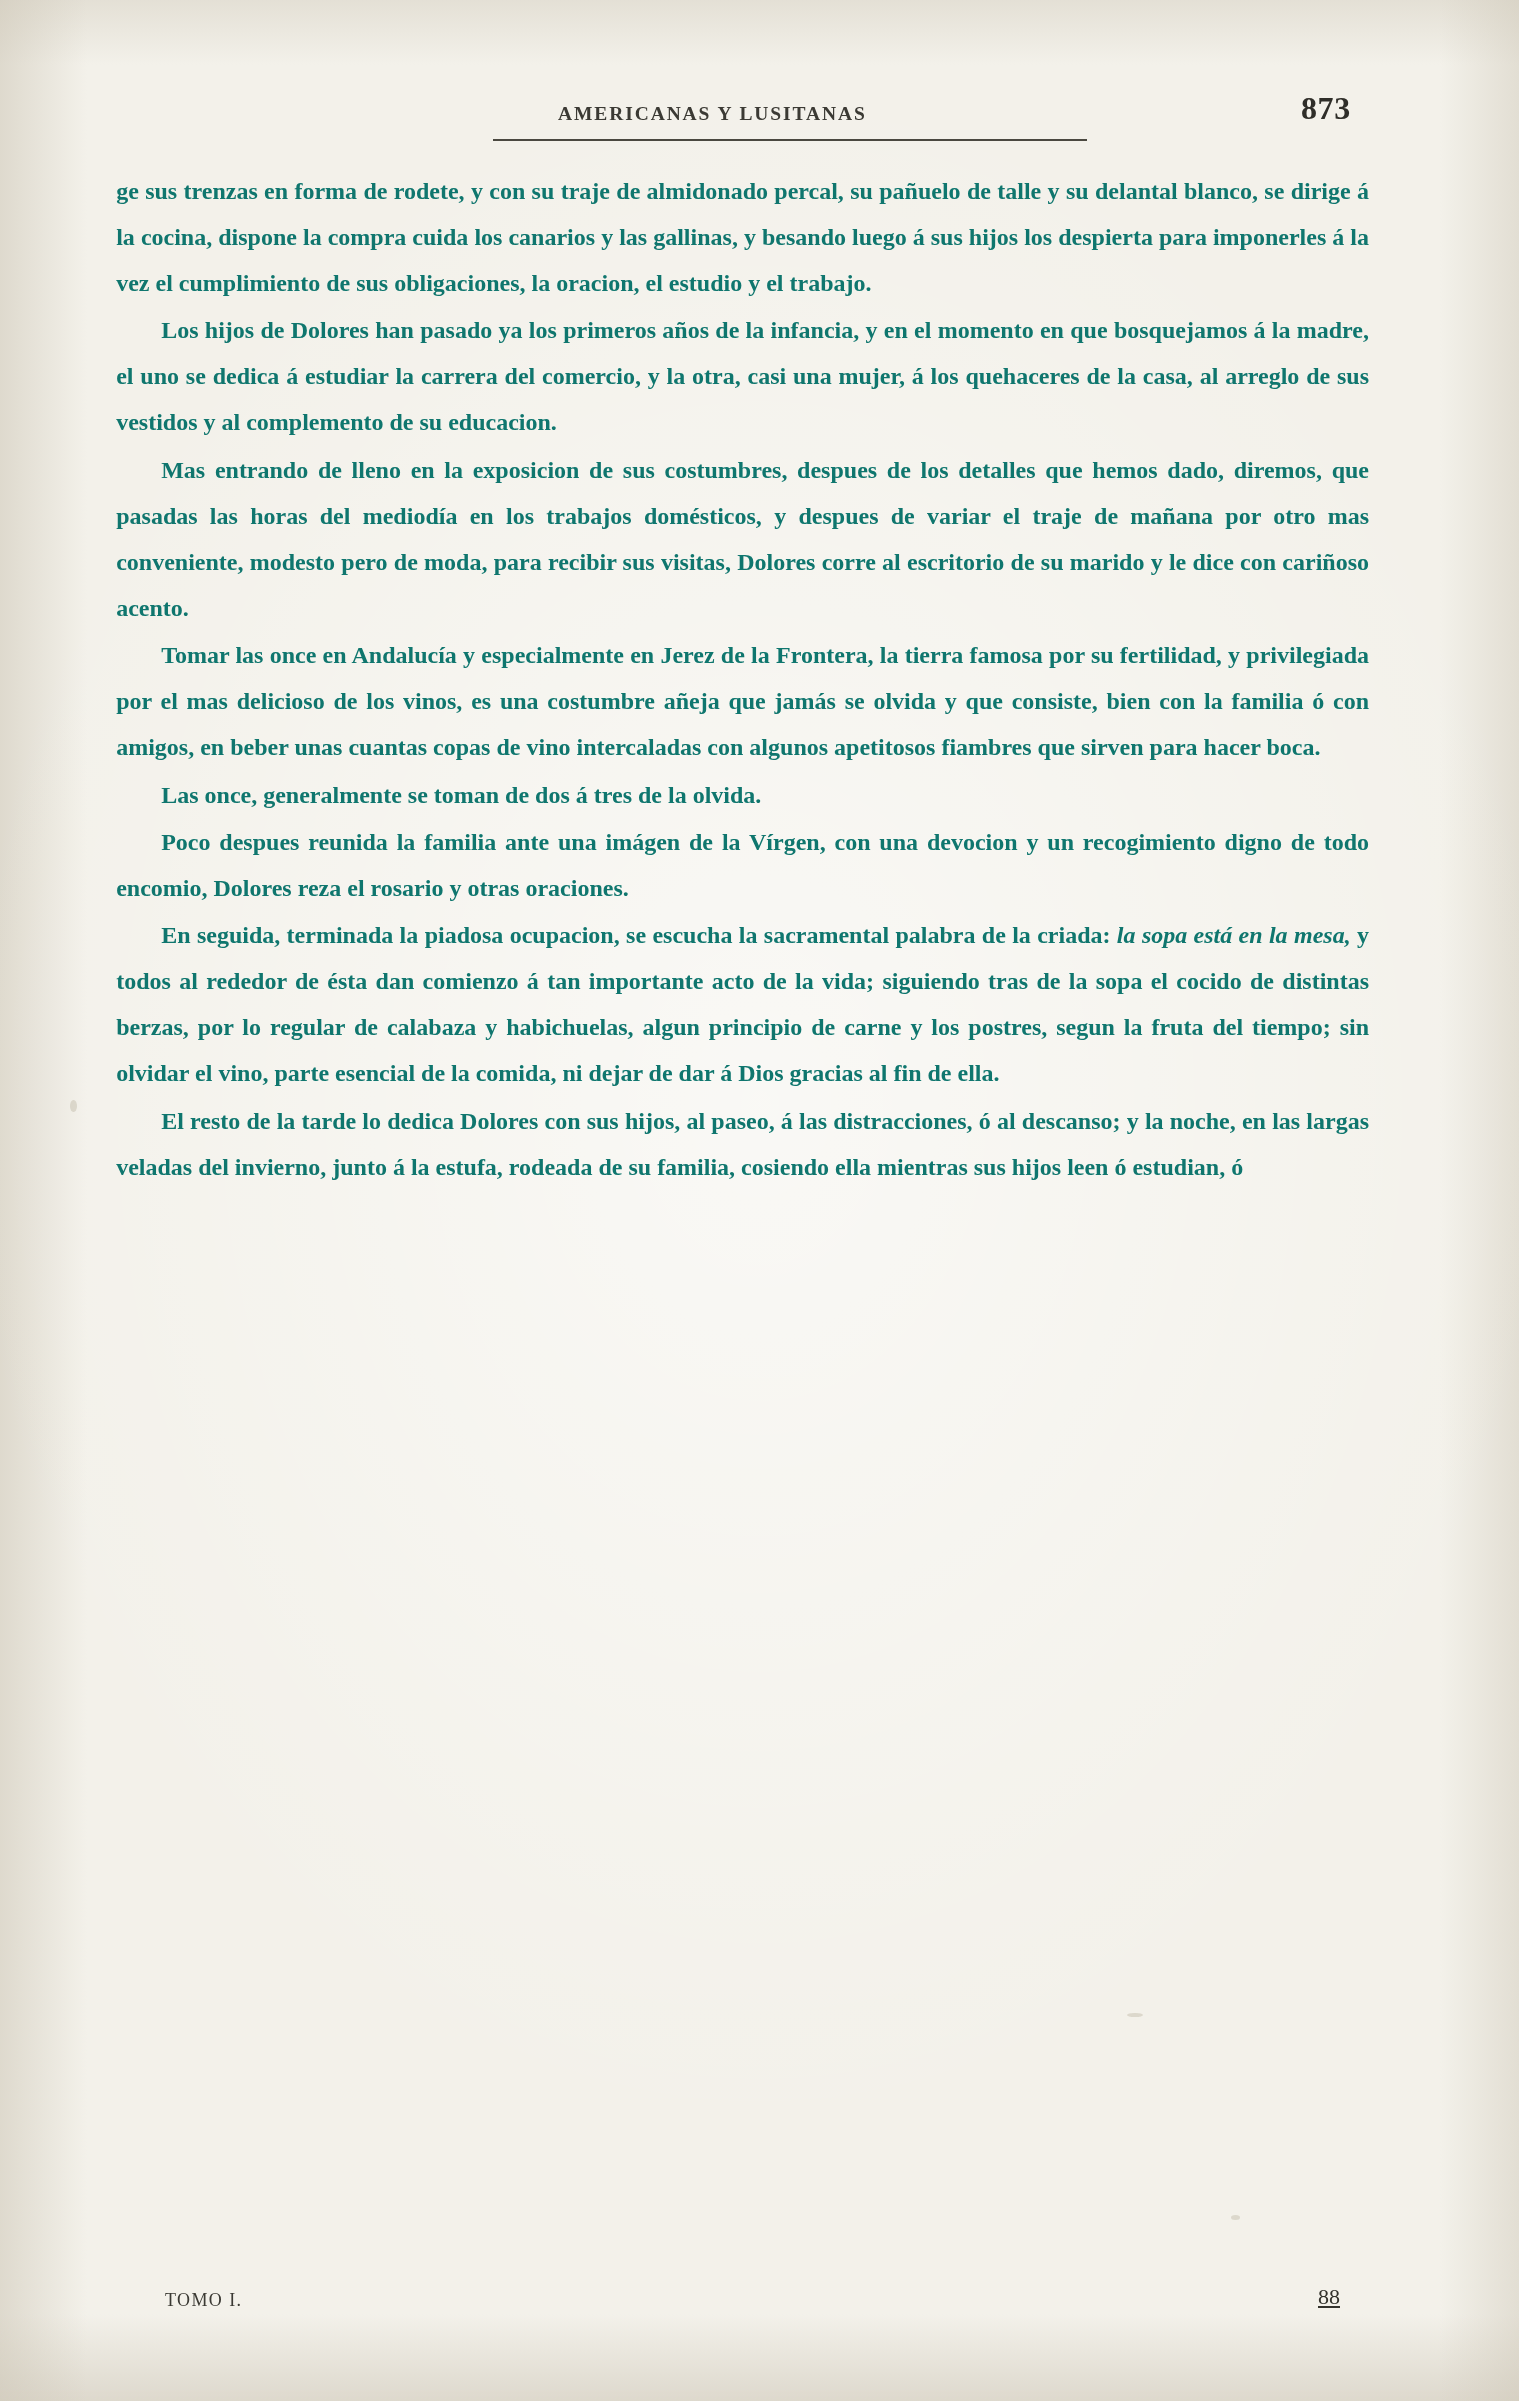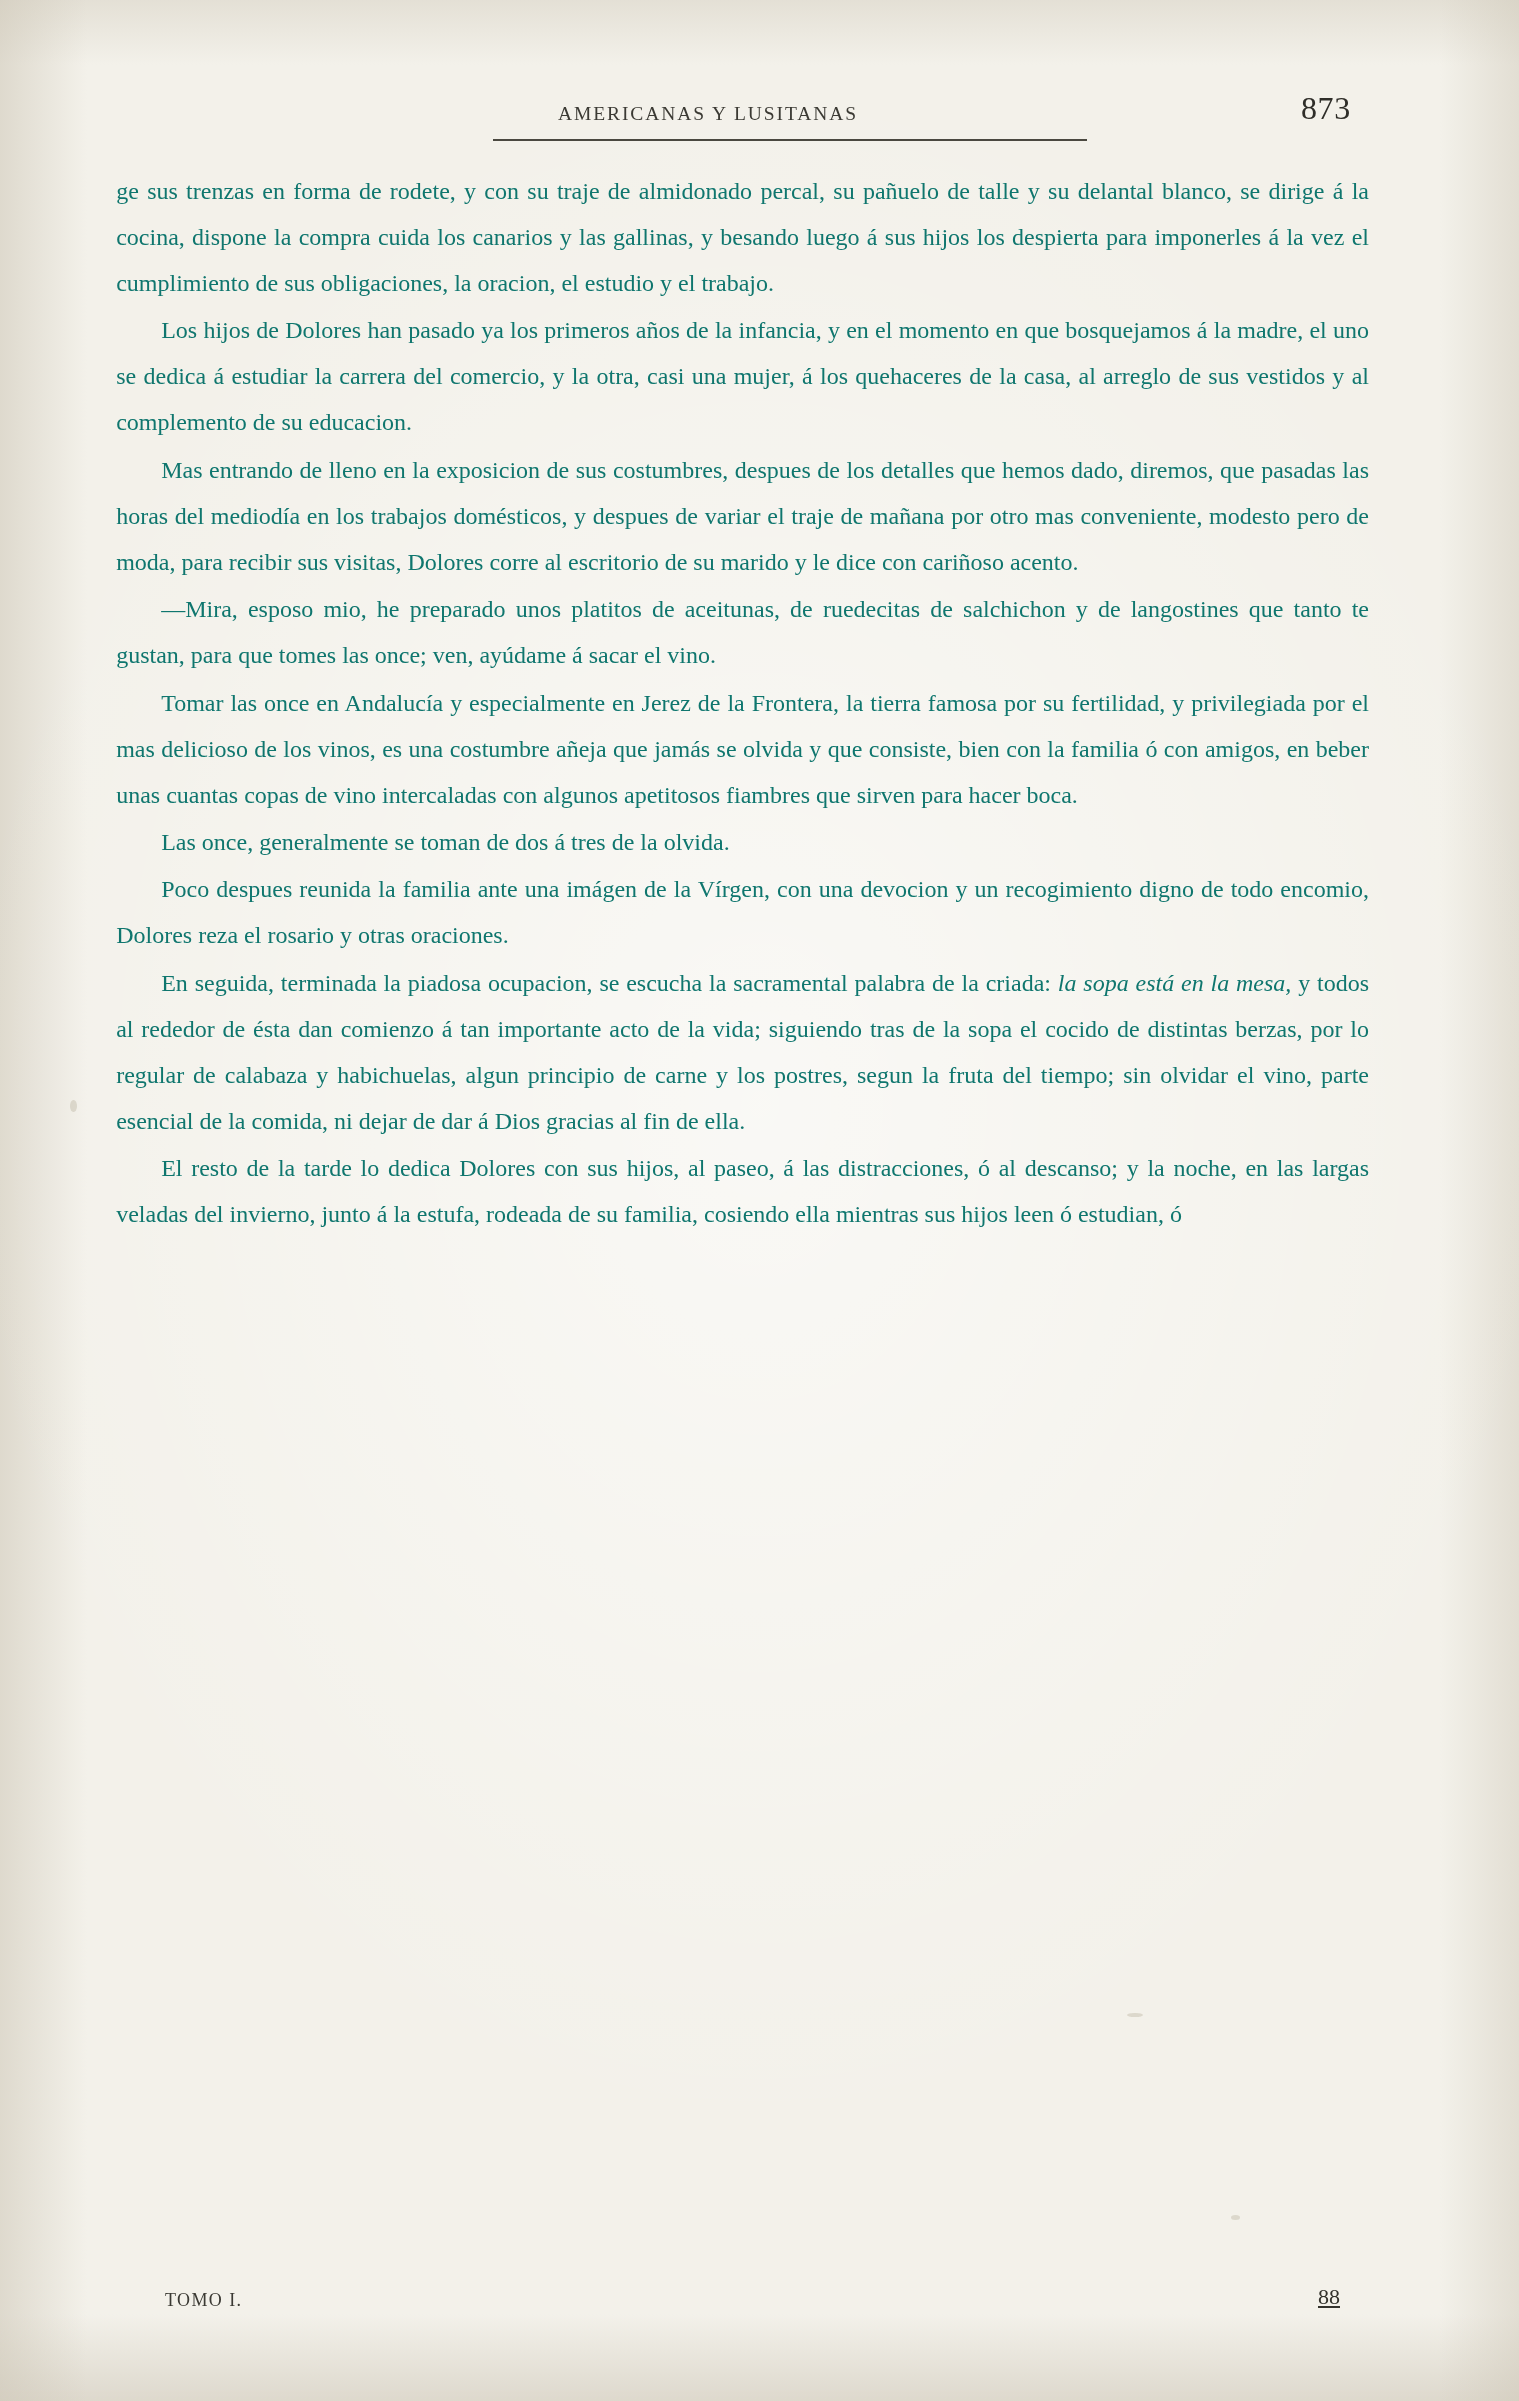--- a/index.html
+++ b/index.html
@@ -29,20 +29,21 @@
       linear-gradient(270deg, rgba(205,198,182,0.45) 0px, rgba(205,198,182,0.0) 80px),
       linear-gradient(180deg, rgba(205,198,182,0.40) 0px, rgba(205,198,182,0.0) 65px),
       linear-gradient(0deg, rgba(200,192,176,0.50) 0px, rgba(200,192,176,0.0) 87px);
     pointer-events: none;
   }
   .content {
     position: absolute;
     left: 109px;
     top: 87px;
     width: 1303px;
+    font-weight: bold;
   }
   .header-row {
     position: relative;
     height: 62px;
   }
   .running-head {
     position: absolute;
     left: 449px;
     top: 16px;
     font-size: 19.5px;
@@ -130,21 +131,20 @@
     <div class="header-row">
       <div class="running-head">Americanas y Lusitanas</div>
       <div class="folio">873</div>
       <div class="rule"></div>
     </div>
 
     <div class="body-text">
       <p class="no-indent">ge sus trenzas en forma de rodete, y con su traje de almidonado percal, su pañuelo de talle y su delantal blanco, se dirige á la cocina, dispone la compra cuida los canarios y las gallinas, y besando luego á sus hijos los despierta para imponerles á la vez el cumplimiento de sus obligaciones, la oracion, el estudio y el trabajo.</p>
       <p>Los hijos de Dolores han pasado ya los primeros años de la infancia, y en el momento en que bosquejamos á la madre, el uno se dedica á estudiar la carrera del comercio, y la otra, casi una mujer, á los quehaceres de la casa, al arreglo de sus vestidos y al complemento de su educacion.</p>
       <p>Mas entrando de lleno en la exposicion de sus costumbres, despues de los detalles que hemos dado, diremos, que pasadas las horas del mediodía en los trabajos domésticos, y despues de variar el traje de mañana por otro mas conveniente, modesto pero de moda, para recibir sus visitas, Dolores corre al escritorio de su marido y le dice con cariñoso acento.</p>
-      <p>—Mira, esposo mio, he preparado unos platitos de aceitunas, de ruedecitas de salchichon y de langostines que tanto te gustan, para que tomes las once; ven, ayúdame á sacar el vino.</p>
       <p>Tomar las once en Andalucía y especialmente en Jerez de la Frontera, la tierra famosa por su fertilidad, y privilegiada por el mas delicioso de los vinos, es una costumbre añeja que jamás se olvida y que consiste, bien con la familia ó con amigos, en beber unas cuantas copas de vino intercaladas con algunos apetitosos fiambres que sirven para hacer boca.</p>
       <p>Las once, generalmente se toman de dos á tres de la olvida.</p>
       <p>Poco despues reunida la familia ante una imágen de la Vírgen, con una devocion y un recogimiento digno de todo encomio, Dolores reza el rosario y otras oraciones.</p>
       <p><span>En seguida, terminada la piadosa ocupacion, se escucha la sacramental palabra de la criada: </span><em>la sopa está en la mesa,</em><span> y todos al rededor de ésta dan comienzo á tan importante acto de la vida; siguiendo tras de la sopa el cocido de distintas berzas, por lo regular de calabaza y habichuelas, algun principio de carne y los postres, segun la fruta del tiempo; sin olvidar el vino, parte esencial de la comida, ni dejar de dar á Dios gracias al fin de ella.</span></p>
       <p>El resto de la tarde lo dedica Dolores con sus hijos, al paseo, á las distracciones, ó al descanso; y la noche, en las largas veladas del invierno, junto á la estufa, rodeada de su familia, cosiendo ella mientras sus hijos leen ó estudian, ó</p>
     </div>
 
   </div>
 
   <div class="footer">

